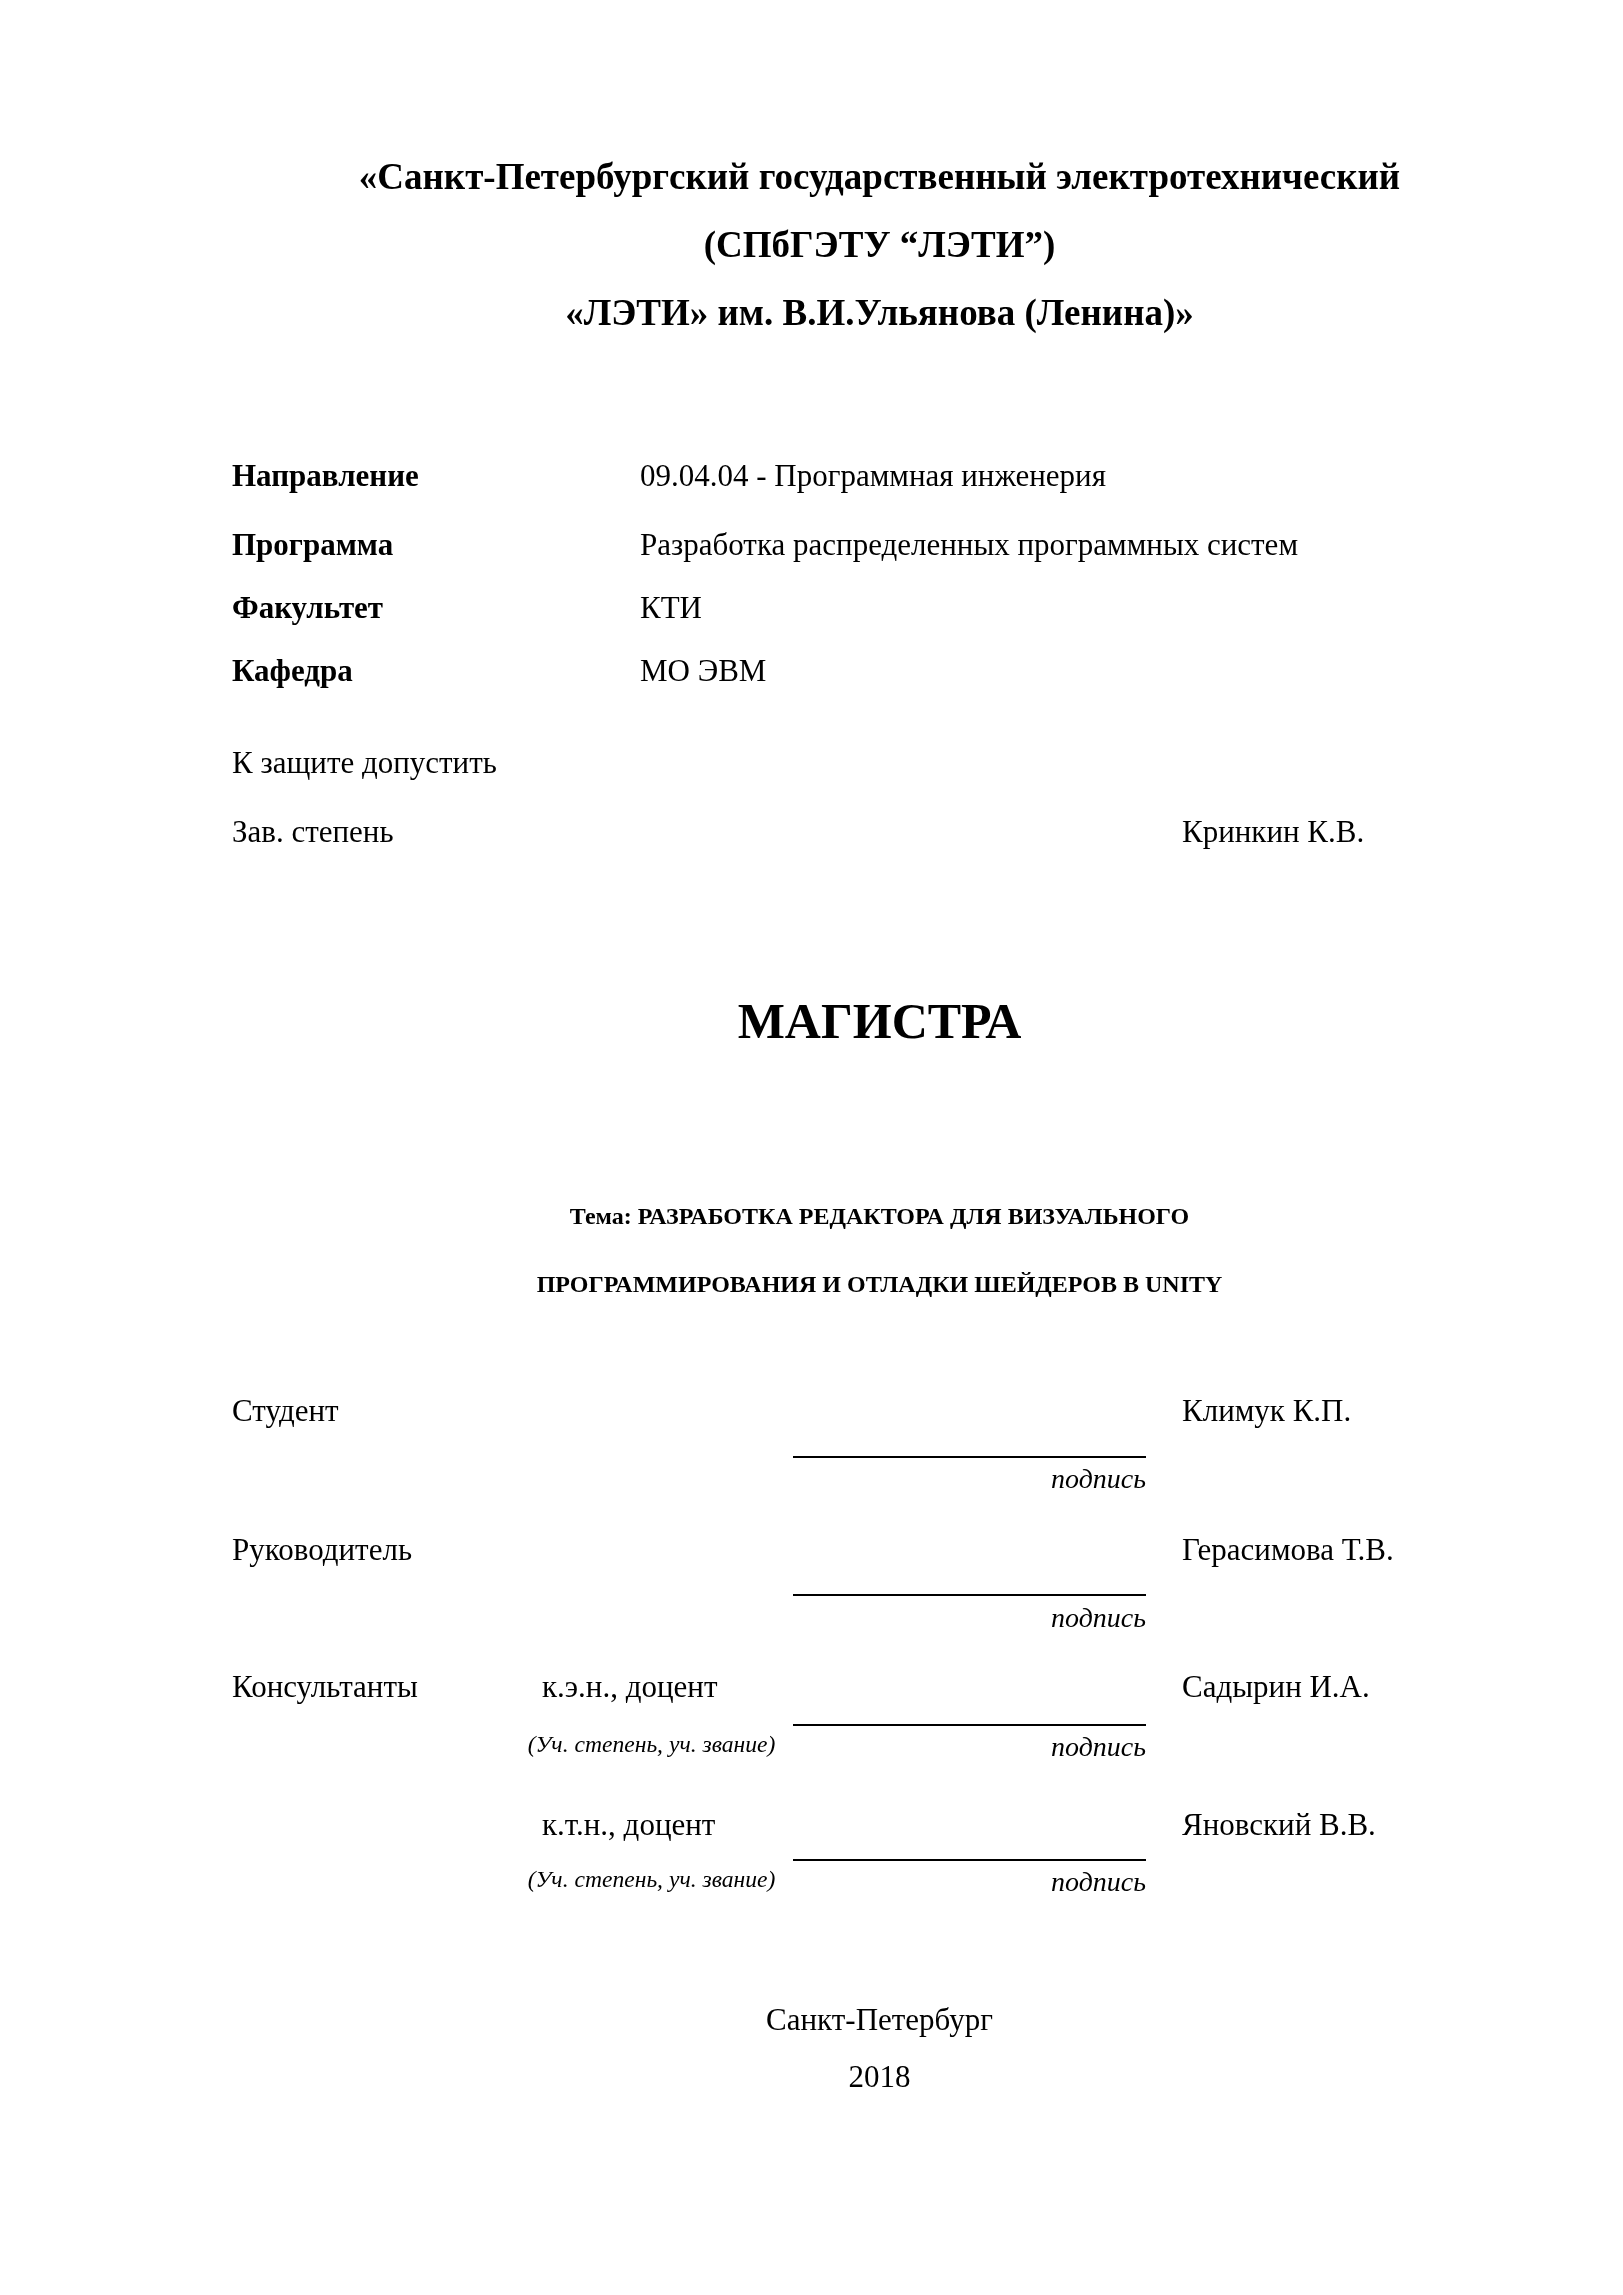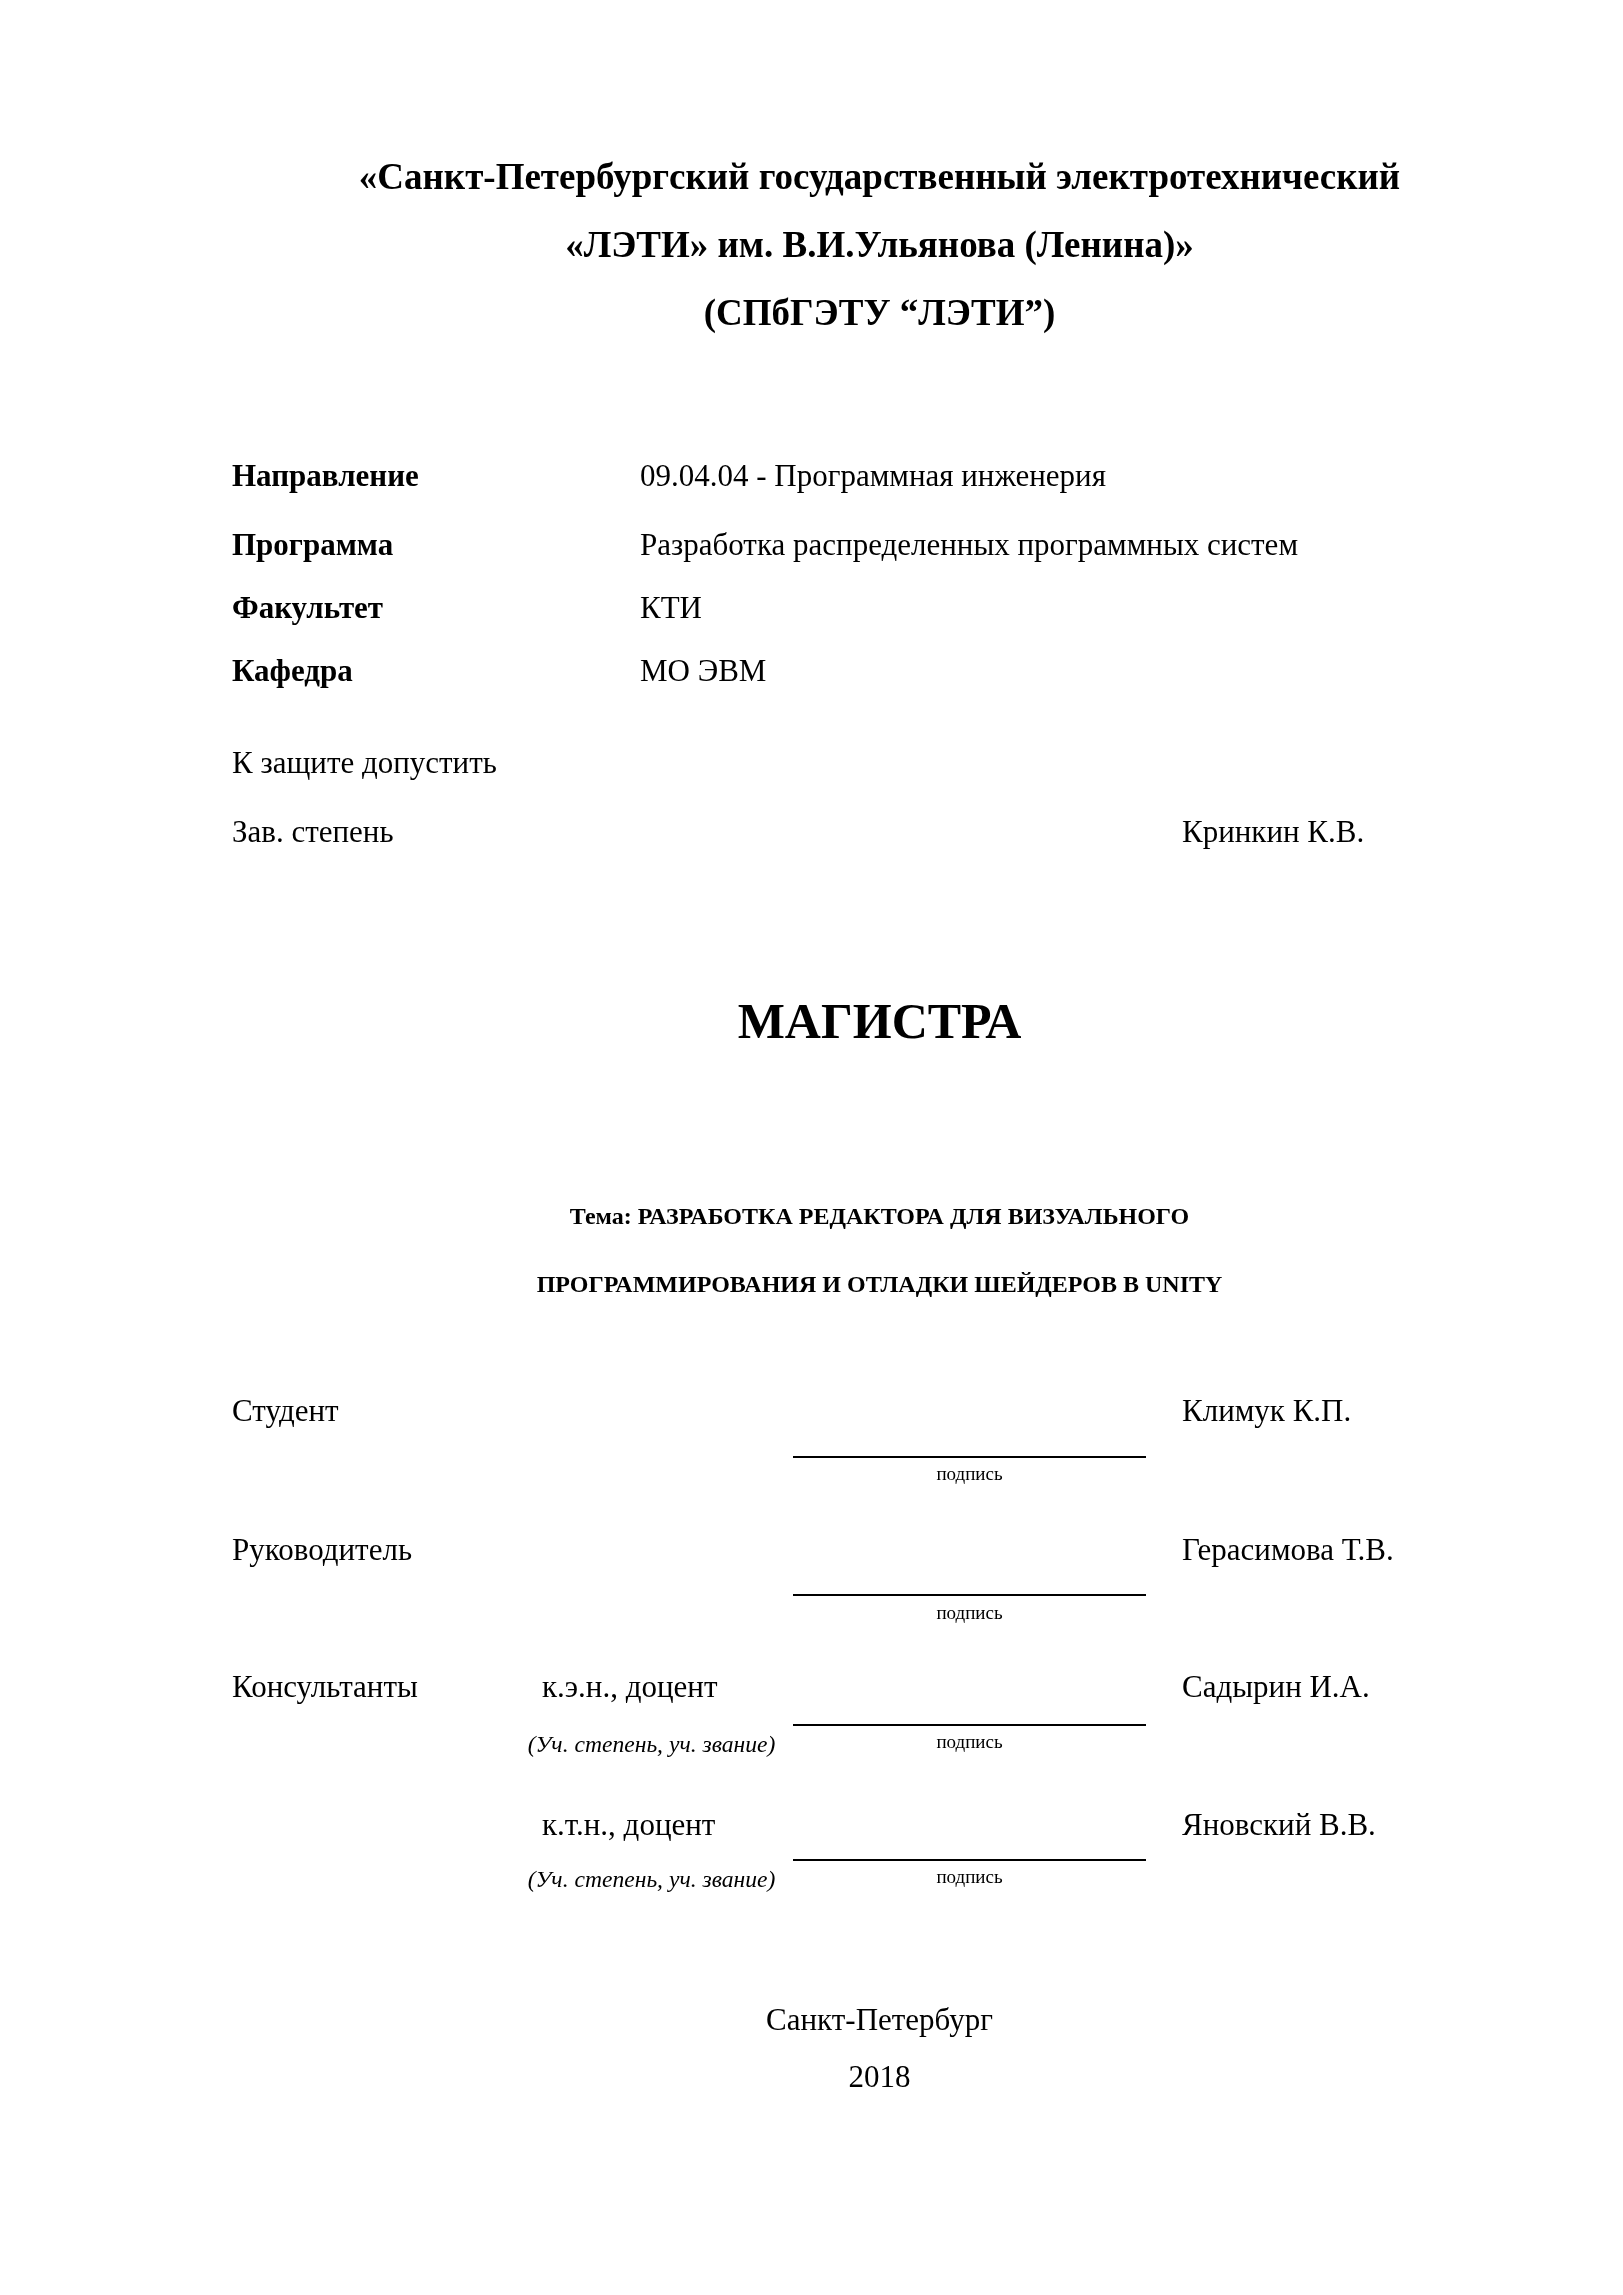--- a/index.html
+++ b/index.html
@@ -33,41 +33,42 @@
     position: absolute;
     left: 793px;
     width: 353px;
     height: 0;
     border-top: 2.4px solid #000000;
   }
   .sig-caption {
     position: absolute;
     left: 793px;
     width: 353px;
-    text-align: center;
-    font-size: 19px;
+    text-align: right;
+    font-style: italic;
+    font-size: 28px;
   }
   .degree-caption {
     position: absolute;
     left: 475px;
     width: 353px;
     text-align: center;
     font-style: italic;
     font-size: 23.6px;
   }
 </style>
 </head>
 <body>
 
 <div class="page">
 
   <div class="center-block header-block">
     <div>«Санкт-Петербургский государственный электротехнический</div>
+    <div>(СПбГЭТУ “ЛЭТИ”)</div>
     <div>«ЛЭТИ» им. В.И.Ульянова (Ленина)»</div>
-    <div>(СПбГЭТУ “ЛЭТИ”)</div>
   </div>
 
   <div class="abs label-col t46 bold" style="top:458px">Направление</div>
   <div class="abs value-col t46" style="top:458px">09.04.04 - Программная инженерия</div>
 
   <div class="abs label-col t46 bold" style="top:527px">Программа</div>
   <div class="abs value-col t46" style="top:527px">Разработка распределенных программных систем</div>
 
   <div class="abs label-col t46 bold" style="top:590px">Факультет</div>
   <div class="abs value-col t46" style="top:590px">КТИ</div>

